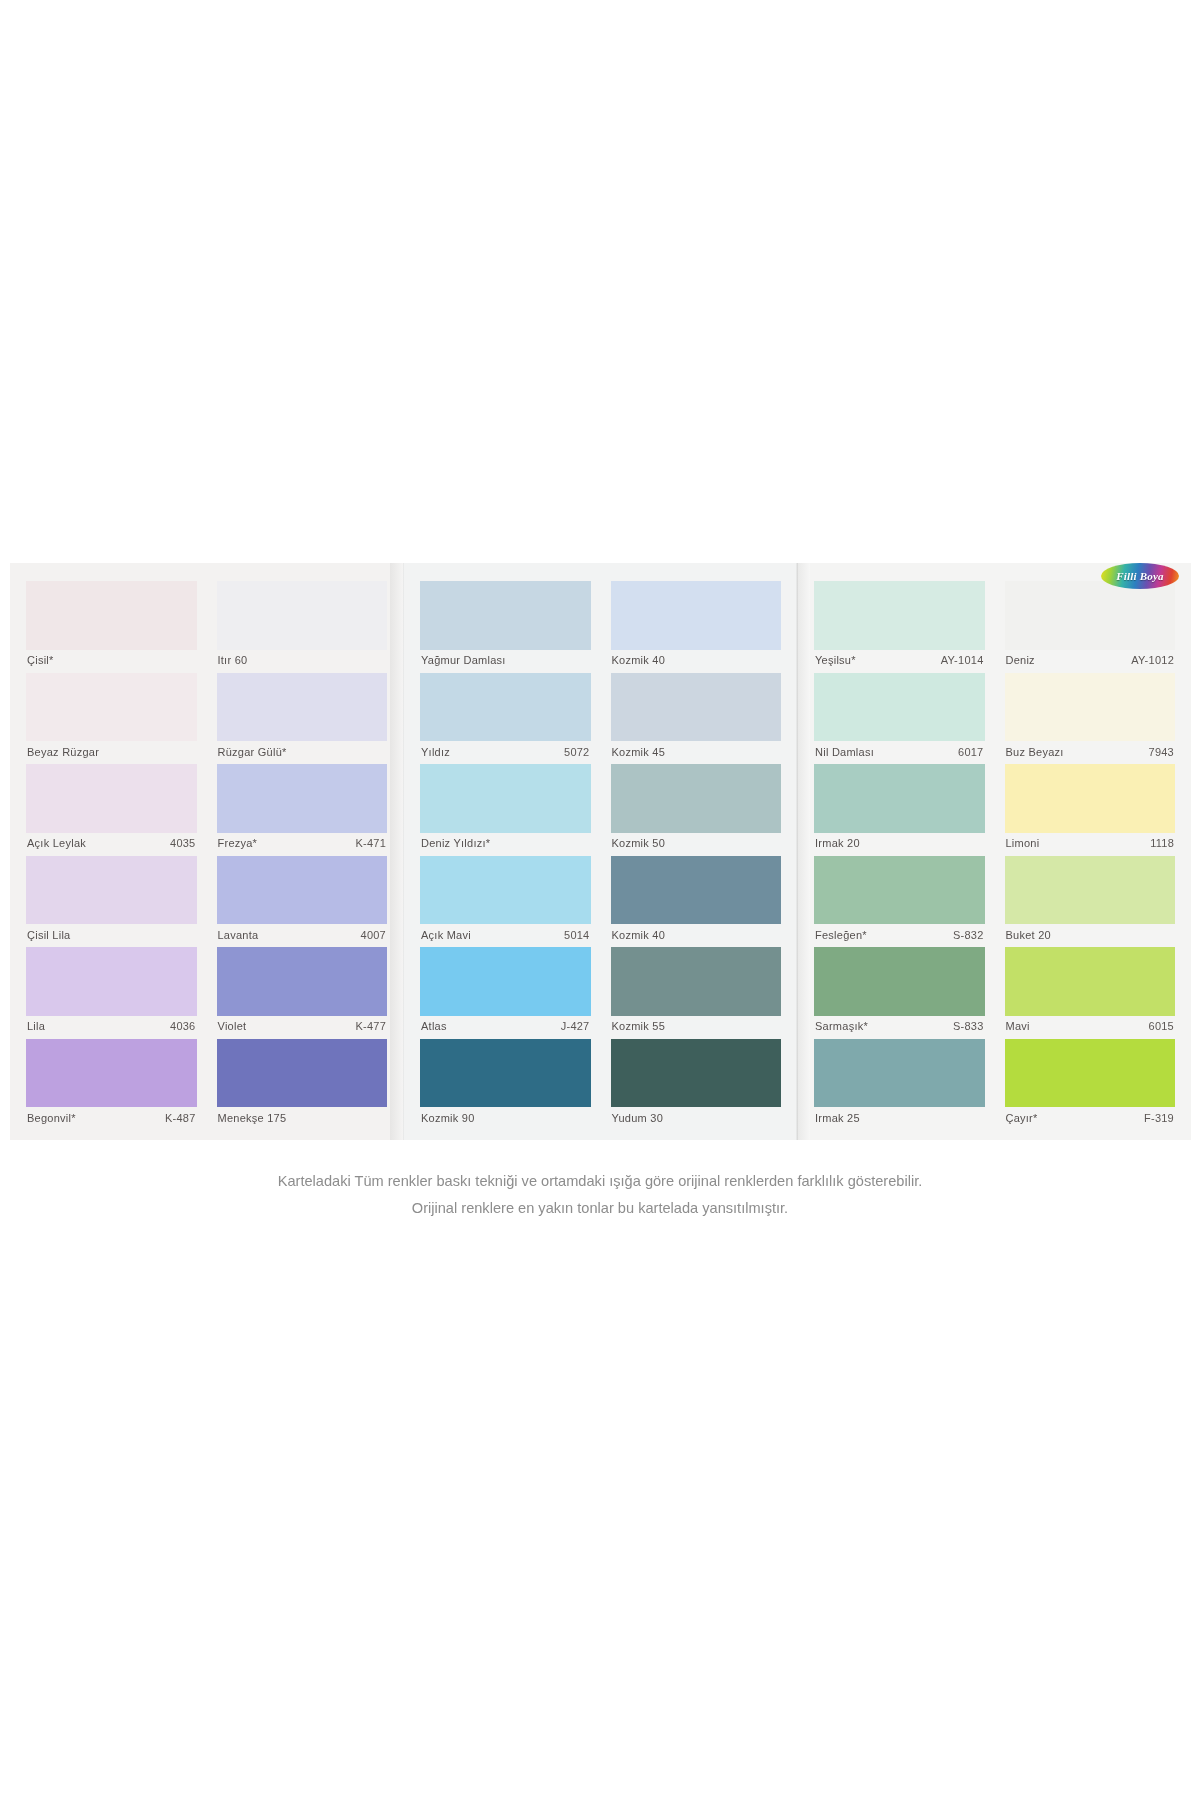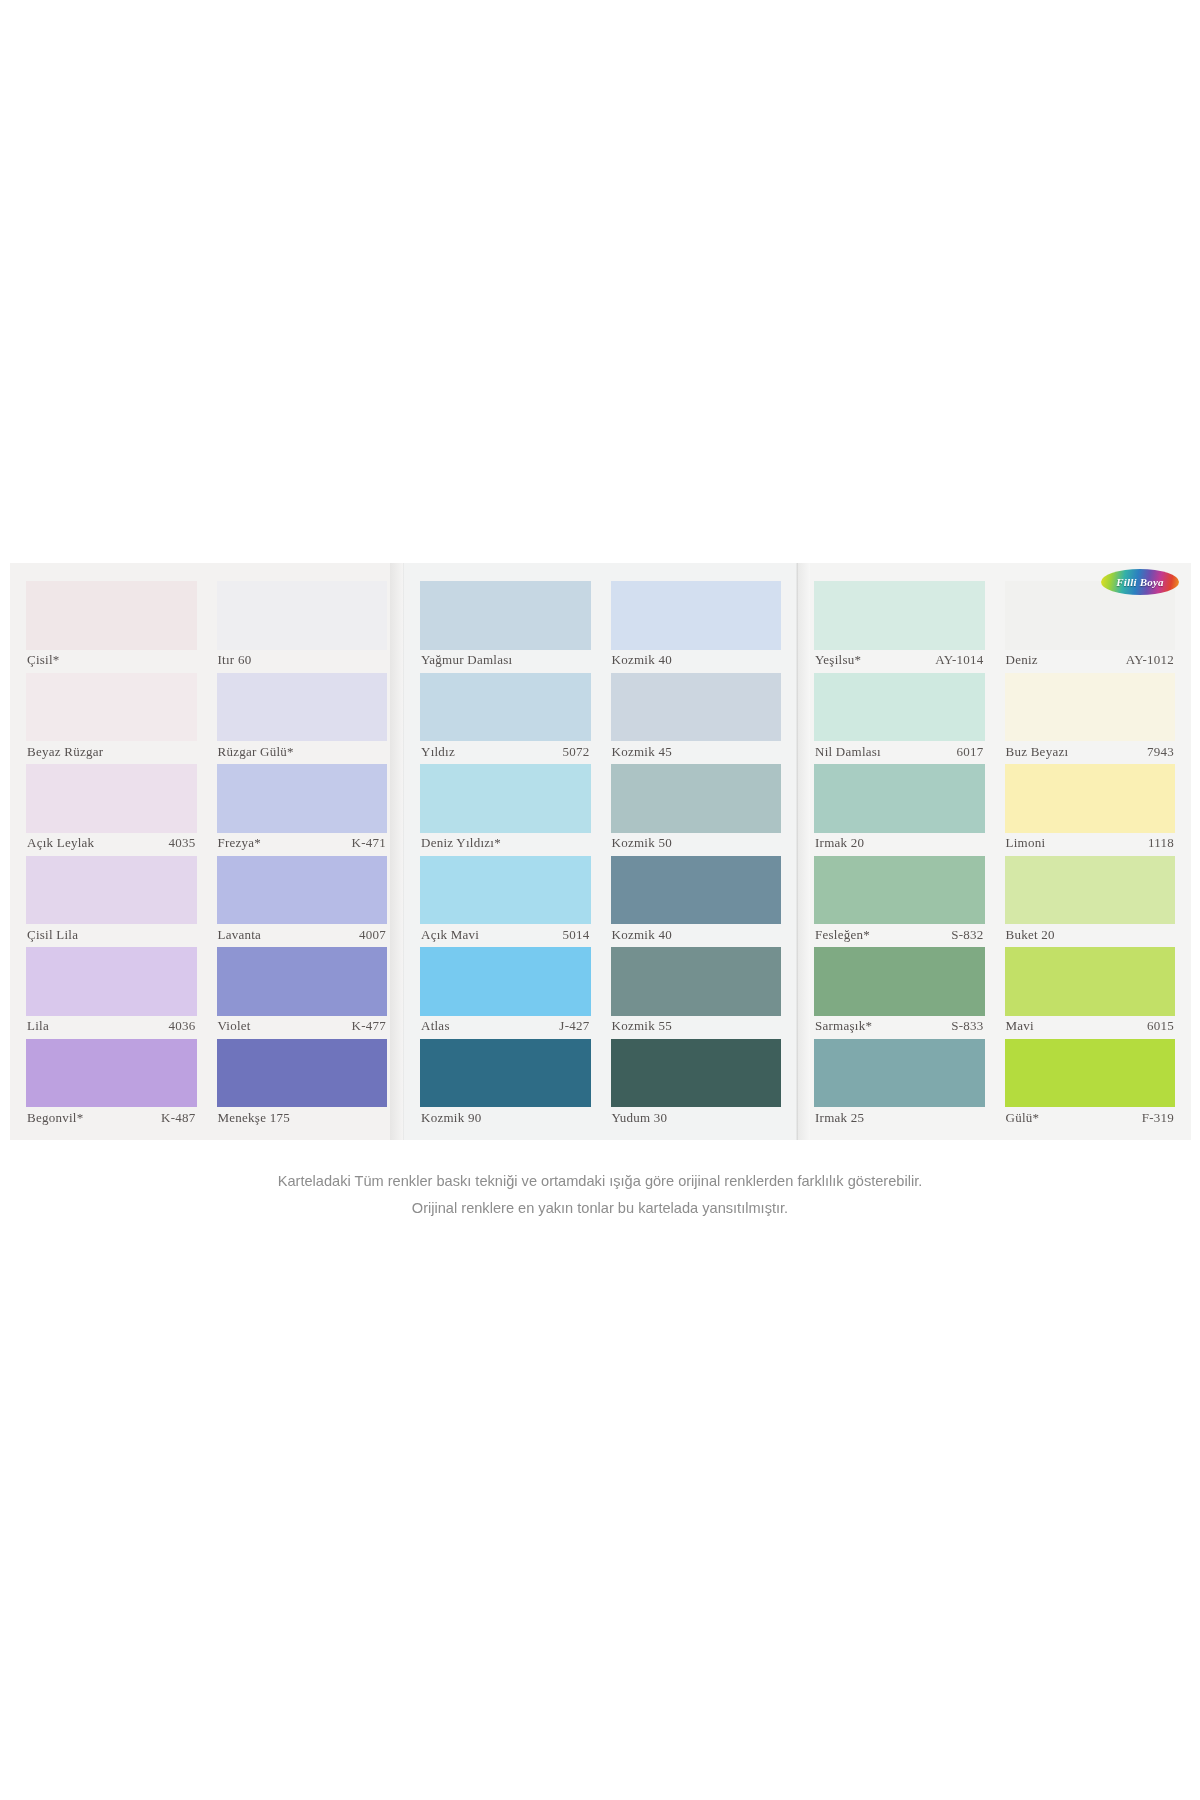--- a/index.html
+++ b/index.html
@@ -65,34 +65,33 @@
   .swatch {
     flex: 1 1 auto;
     min-height: 0;
     width: 100%;
   }
   .caption {
     display: flex;
     justify-content: space-between;
     align-items: center;
     height: 21px;
-    font-size: 13px;
+    font-size: 11px;
     letter-spacing: 0.25px;
     color: #55504f;
     padding: 0 1px;
     white-space: nowrap;
-    font-family: Liberation Serif, serif;
   }
   .caption .code { color: #5b5654; }
 
   
   .logo {
     position: absolute;
     right: 12px;
-    top: 6px;
+    top: 0;
     width: 78px;
     height: 26px;
   }
   .logo-oval {
     width: 78px; height: 26px;
     border-radius: 50%;
     background:
       linear-gradient(100deg,
         #e8e020 0%, #9ed23a 14%, #34b1a8 30%,
         #2c7fc0 46%, #6b4fb0 60%, #c23a92 74%,
@@ -410,21 +409,21 @@
         <div class="cell">
           <div class="swatch" id="s-2-0-5" style="background: rgb(127, 169, 172);"></div>
           <div class="caption">
             <span>Irmak 25</span>
             <span class="code"></span>
           </div>
         </div>
         <div class="cell">
           <div class="swatch" id="s-2-1-5" style="background: rgb(180, 220, 62);"></div>
           <div class="caption">
-            <span>Gülü*</span>
+            <span>Çayır*</span>
             <span class="code">F-319</span>
           </div>
         </div>
 
       </div>
     </div>
 
     <div class="fold f1"></div>
     <div class="fold f2"></div>
   </div>

